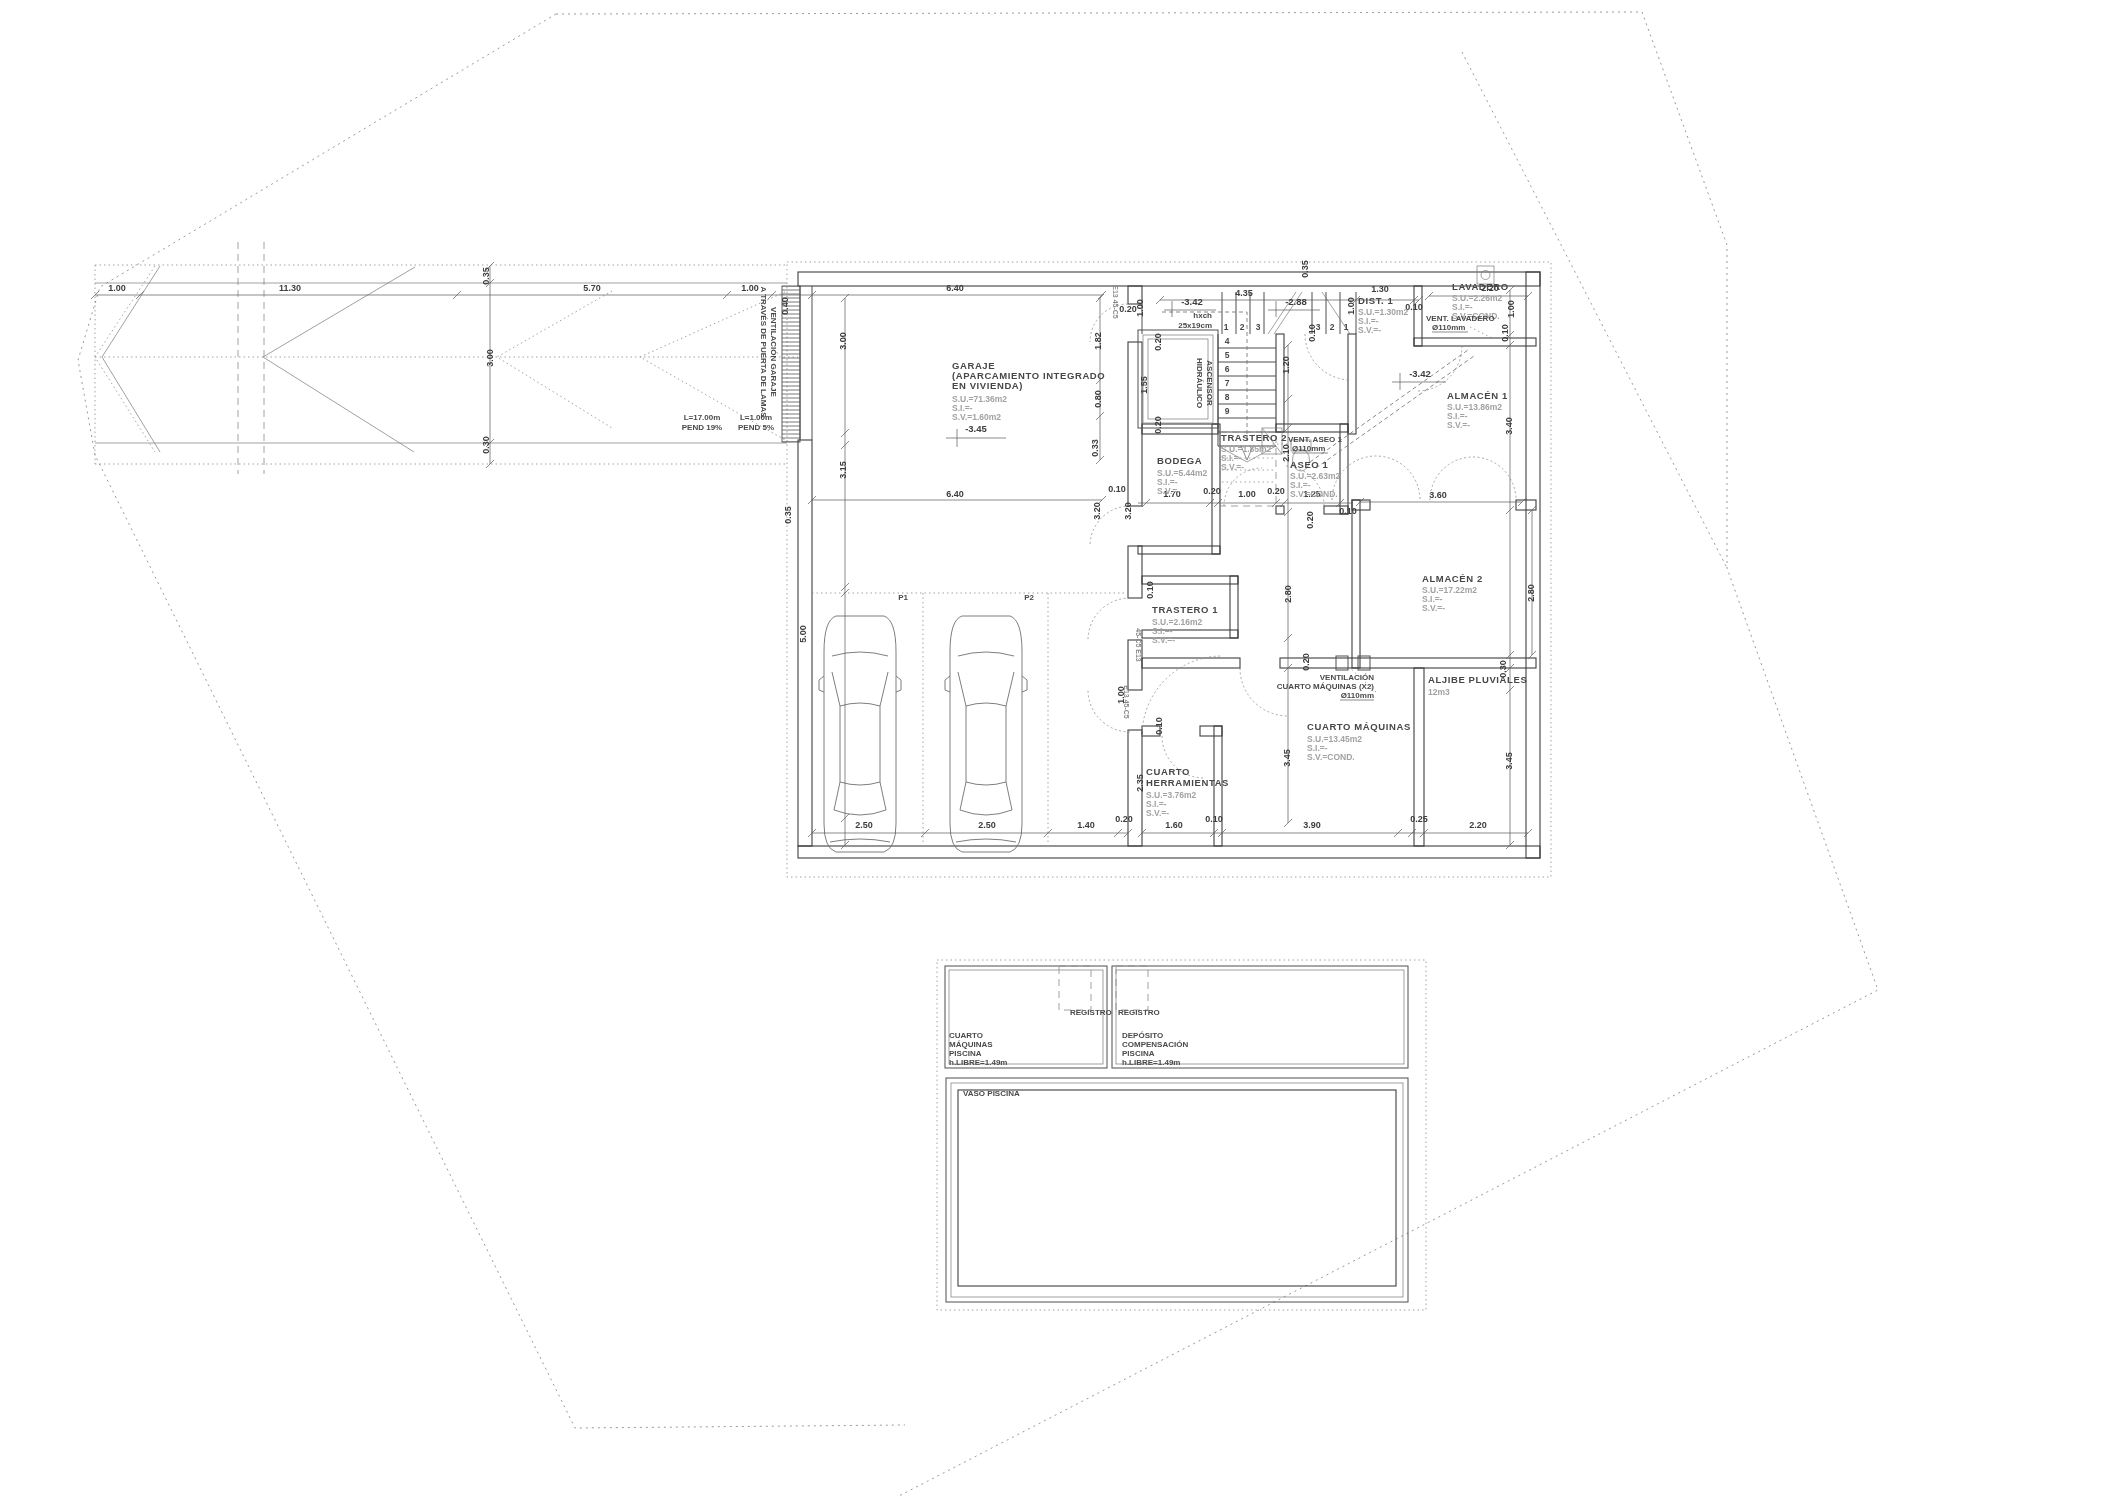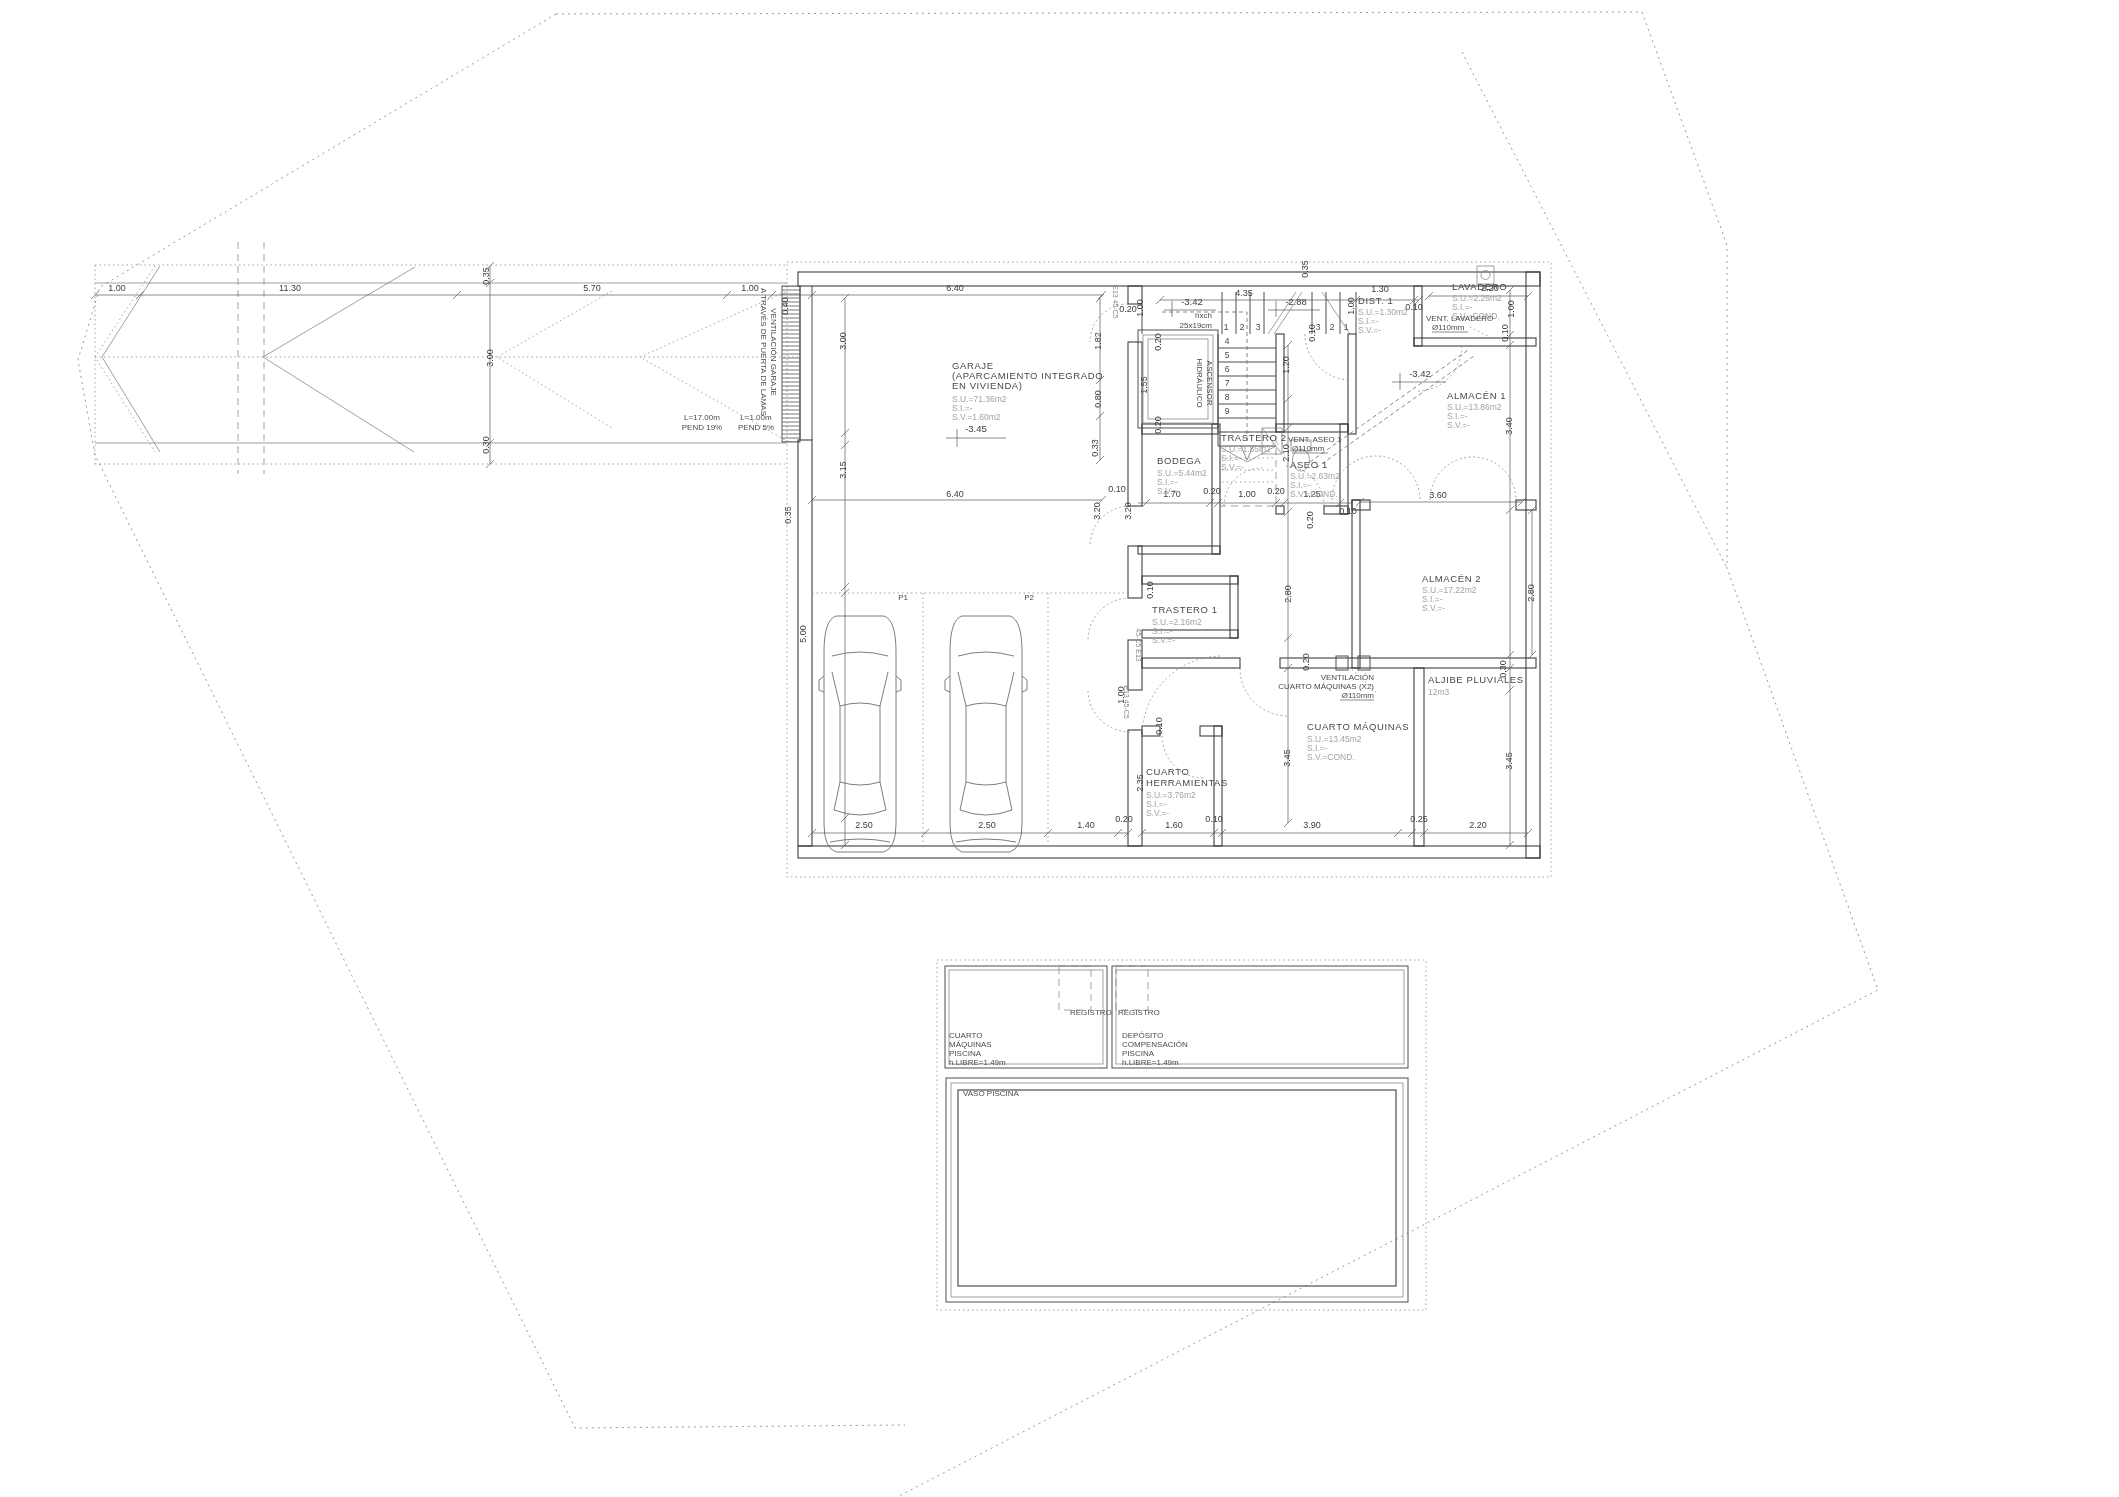--- a/index.html
+++ b/index.html
@@ -1,17 +1,17 @@
 <!DOCTYPE html>
 <html><head>
 <meta charset="utf-8">
 <style>
   html,body{margin:0;padding:0;background:#fff;}
   .sheet{position:relative;width:2119px;height:1497px;background:#ffffff;overflow:hidden;
-         font-family:"Liberation Sans", sans-serif;}
+         font-family:"Liberation Sans", sans-serif;font-weight:bold;}
   svg{position:absolute;left:0;top:0;}
   
   .ln{stroke:#4f4f4f;stroke-width:1;fill:none}
   .thin{stroke:#787878;stroke-width:.7;fill:none}
   .wall{stroke:#3f3f3f;stroke-width:1.1;fill:none}
   .dim{stroke:#5a5a5a;stroke-width:.7;fill:none}
   .dot{stroke:#8c8c8c;stroke-width:.8;fill:none;stroke-dasharray:1.5 3}
   .dash{stroke:#8c8c8c;stroke-width:.8;fill:none;stroke-dasharray:7 5}
   .ddash{stroke:#7a7a7a;stroke-width:.9;fill:none;stroke-dasharray:4 3}
   .bnd{stroke:#9a9a9a;stroke-width:1;fill:none;stroke-dasharray:2 4}

